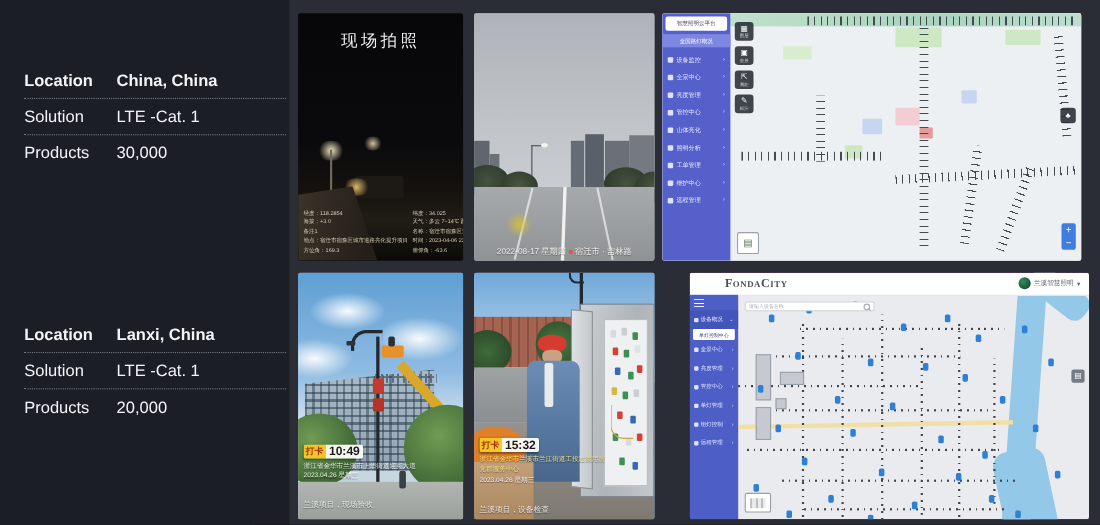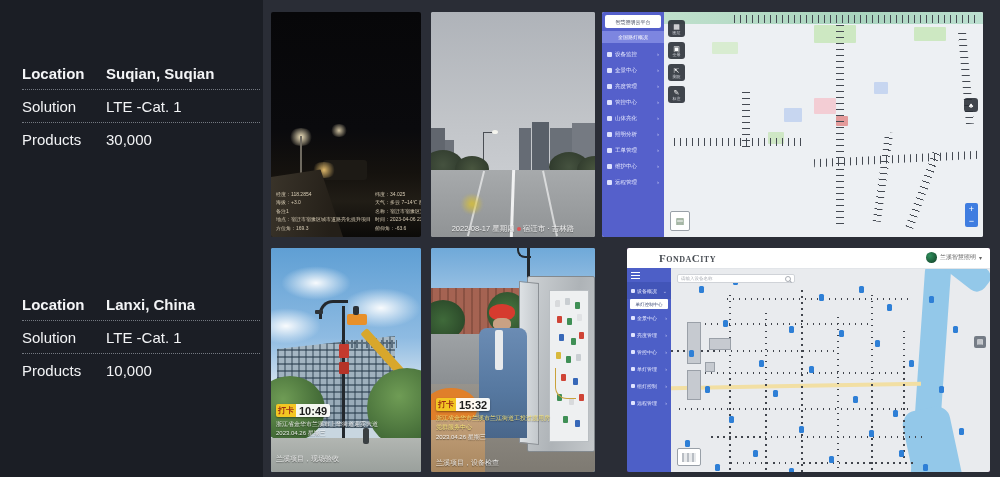--- a/index.html
+++ b/index.html
@@ -135,21 +135,21 @@
 </style>
 </head>
 <body>
 
 <div class="stage">
   <div class="panel"></div>
 
   <div class="info-table" style="top:57px;">
     <div class="it-row">
       <span class="it-label bold">Location</span>
-      <span class="it-value bold">Suqian, Suqian</span>
+      <span class="it-value bold">China, China</span>
     </div>
     <div class="it-row">
       <span class="it-label">Solution</span>
       <span class="it-value">LTE -Cat. 1</span>
     </div>
     <div class="it-row">
       <span class="it-label">Products</span>
       <span class="it-value">30,000</span>
     </div>
   </div>
@@ -158,25 +158,26 @@
     <div class="it-row">
       <span class="it-label bold">Location</span>
       <span class="it-value bold">Lanxi, China</span>
     </div>
     <div class="it-row">
       <span class="it-label">Solution</span>
       <span class="it-value">LTE -Cat. 1</span>
     </div>
     <div class="it-row">
       <span class="it-label">Products</span>
-      <span class="it-value">10,000</span>
+      <span class="it-value">20,000</span>
     </div>
   </div>
 
   <div class="tile" id="tile-night">
+    <div class="abs night-title">现场拍照</div>
     <div class="abs glow" style="left:16px;top:116px;width:28px;height:18px;
          background:radial-gradient(circle,rgba(255,240,200,.95),rgba(255,240,200,0) 65%);"></div>
     <div class="abs" style="left:29px;top:124px;width:1.5px;height:64px;background:#6f6a60;"></div>
     <div class="abs glow" style="left:58px;top:112px;width:20px;height:13px;
          background:radial-gradient(circle,rgba(255,238,195,.8),rgba(255,238,195,0) 65%);"></div>
     <div class="abs" style="left:52px;top:148px;width:44px;height:20px;border-radius:3px;background:#1d1a15;"></div>
     <div class="abs glow" style="left:40px;top:150px;width:26px;height:16px;
          background:radial-gradient(circle,rgba(255,210,120,.85),rgba(255,210,120,0) 70%);"></div>
     <div class="abs" style="left:0;top:150px;width:90px;height:75px;
          background:linear-gradient(100deg,#3a342a,#241f18 70%);

